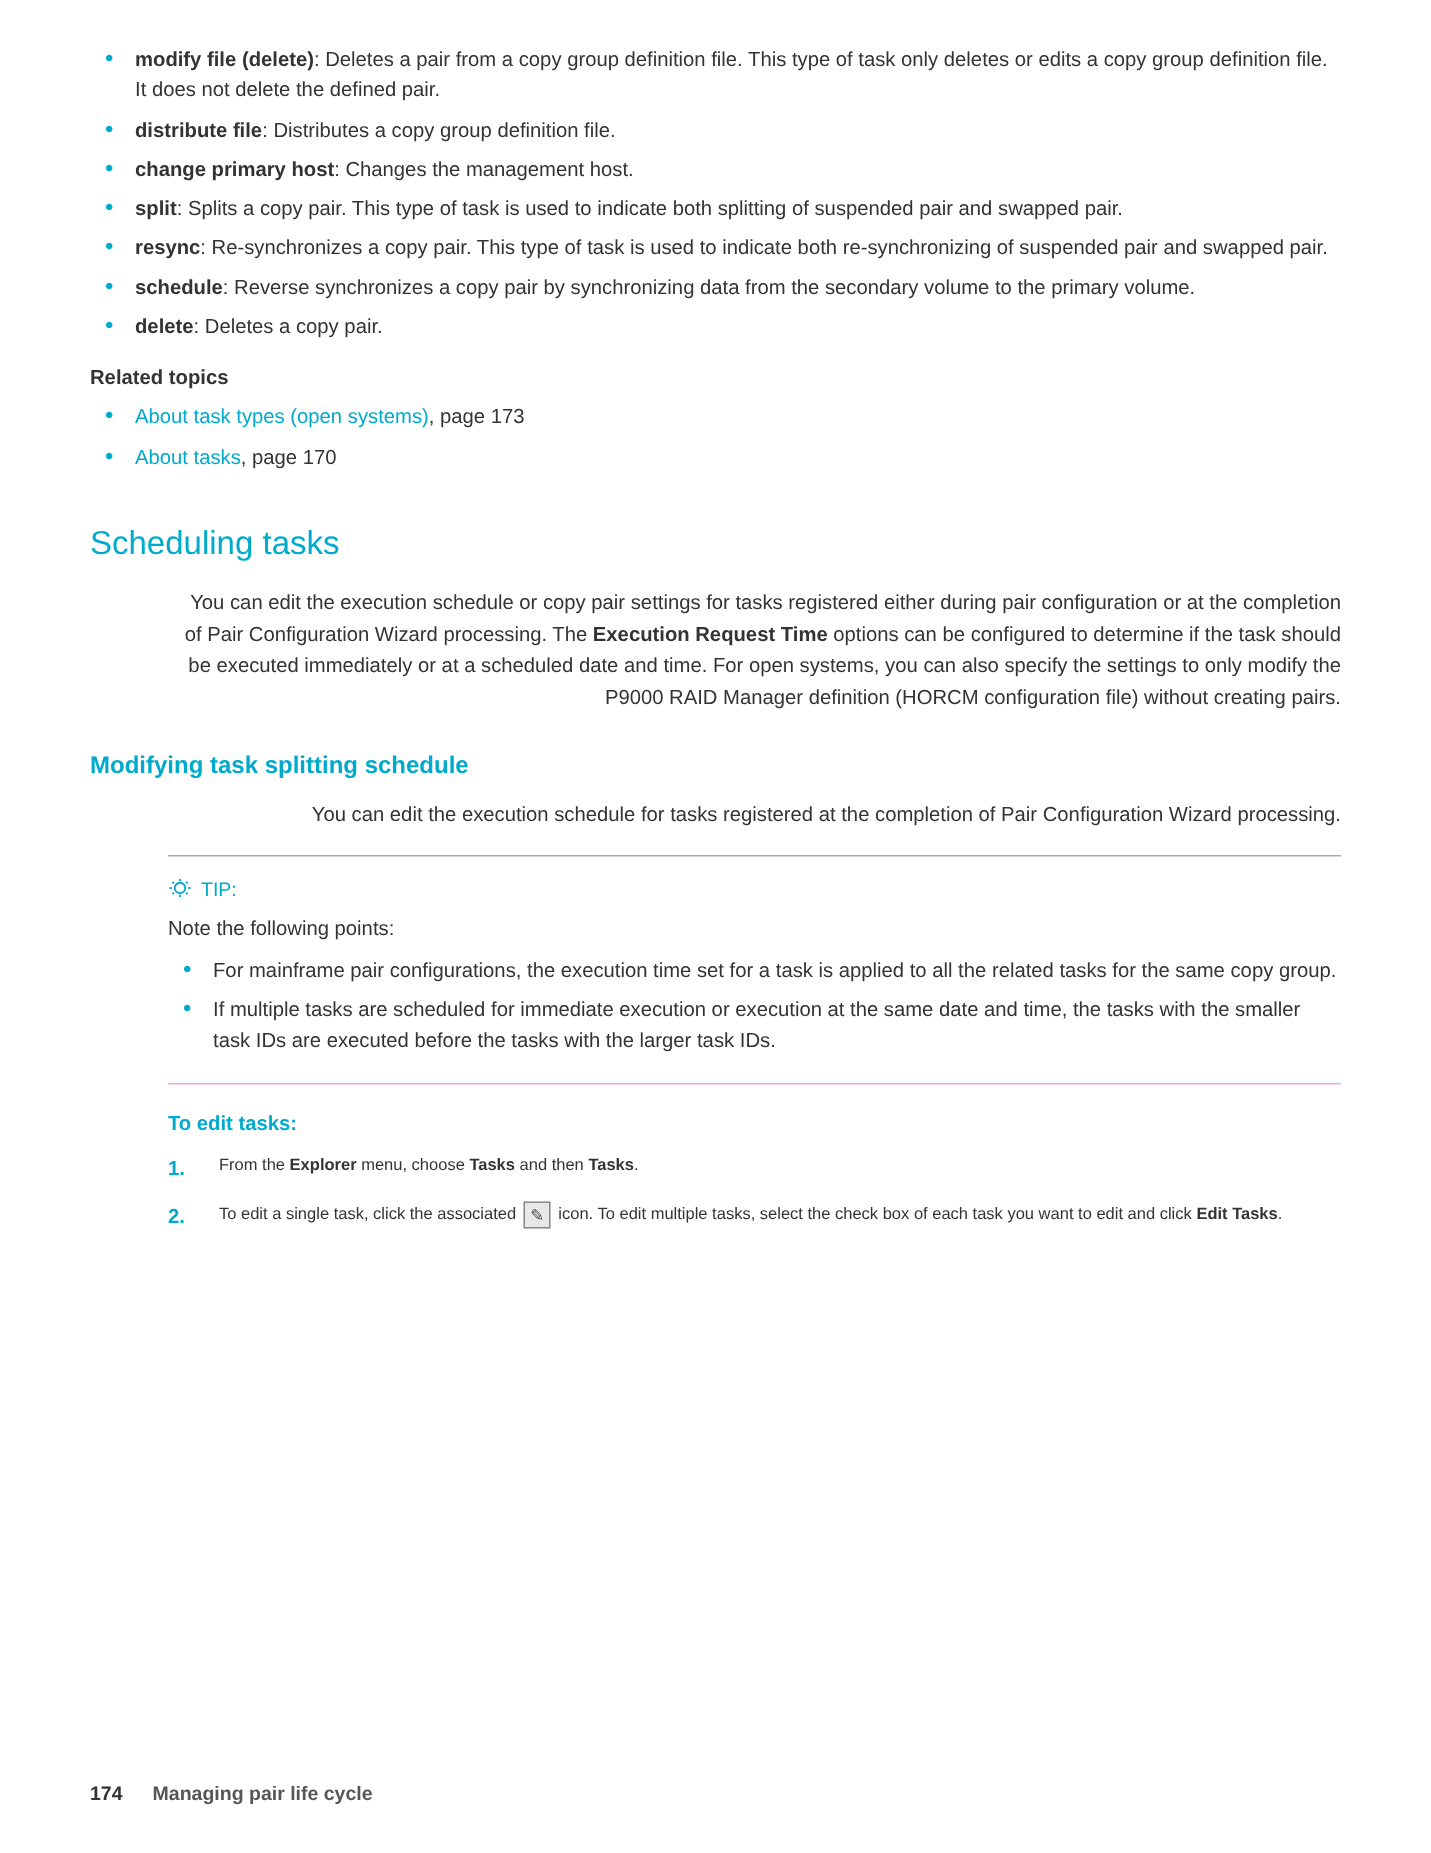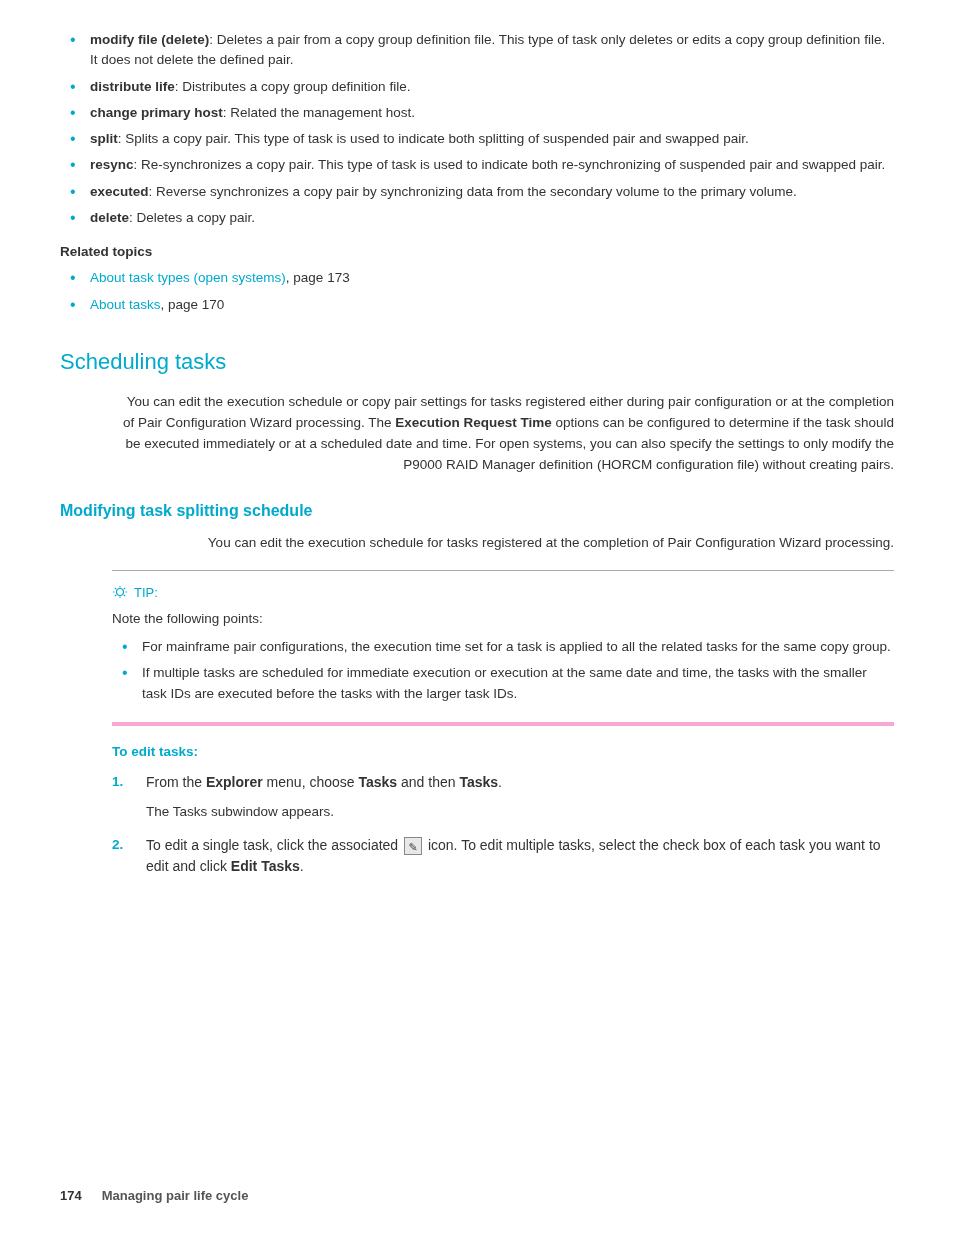--- a/index.html
+++ b/index.html
@@ -88,21 +88,21 @@
       line-height: 1.55;
       text-align: right;
     }
 
     
     .tip-box {
       margin-left: 52px;
       margin-top: 16px;
       margin-bottom: 16px;
       border-top: 1px solid #aaaaaa;
-      border-bottom: 4px solid #f9a8d4;
+      border-bottom: 1px solid #f9a8d4;
       padding: 12px 0 12px 0;
     }
 
     .tip-label {
       color: #00aacc;
       font-size: 13px;
       margin-bottom: 6px;
       display: flex;
       align-items: center;
       gap: 6px;
@@ -159,21 +159,21 @@
     }
 
     .step-number {
       color: #00aacc;
       font-weight: bold;
       font-size: 13.5px;
       min-width: 20px;
     }
 
     .step-content {
-      font-size: 14px;
+      font-size: 11px;
       line-height: 1.55;
       flex: 1;
     }
 
     .step-subtext {
       margin-left: 34px;
       font-size: 13.5px;
       line-height: 1.55;
       margin-bottom: 12px;
     }
@@ -231,33 +231,33 @@
 </head>
 <body>
 
 <div class="page">
 
   <ul class="bullet-list">
     <li>
       <b>modify file (delete)</b><span>: Deletes a pair from a copy group definition file. This type of task only deletes or edits a copy group definition file. It does not delete the defined pair.</span>
     </li>
     <li>
-      <b>distribute life</b><span>: Distributes a copy group definition file.</span>
-    </li>
-    <li>
-      <b>change primary host</b><span>: Related the management host.</span>
+      <b>distribute file</b><span>: Distributes a copy group definition file.</span>
+    </li>
+    <li>
+      <b>change primary host</b><span>: Changes the management host.</span>
     </li>
     <li>
       <b>split</b><span>: Splits a copy pair. This type of task is used to indicate both splitting of suspended pair and swapped pair.</span>
     </li>
     <li>
       <b>resync</b><span>: Re-synchronizes a copy pair. This type of task is used to indicate both re-synchronizing of suspended pair and swapped pair.</span>
     </li>
     <li>
-      <b>executed</b><span>: Reverse synchronizes a copy pair by synchronizing data from the secondary volume to the primary volume.</span>
+      <b>schedule</b><span>: Reverse synchronizes a copy pair by synchronizing data from the secondary volume to the primary volume.</span>
     </li>
     <li>
       <b>delete</b><span>: Deletes a copy pair.</span>
     </li>
   </ul>
 
   <div>
     <div class="related-topics-heading">Related topics</div>
     <ul class="bullet-list">
       <li>
@@ -304,21 +304,20 @@
 
   <div class="procedure-heading">To edit tasks:</div>
 
   <div class="step-container">
     <div class="step-row">
       <span class="step-number">1.</span>
       <span class="step-content">
         From the <b>Explorer</b> menu, choose <b>Tasks</b> and then <b>Tasks</b>.
       </span>
     </div>
-    <div class="step-subtext">The Tasks subwindow appears.</div>
   </div>
 
   <div class="step-container">
     <div class="step-row">
       <span class="step-number" style="color:#00aacc; font-weight:bold;">2.</span>
       <span class="step-content">
         To edit a single task, click the associated <span class="inline-icon"></span> icon. To edit multiple tasks, select the check box of each task you want to edit and click <b>Edit Tasks</b>.
       </span>
     </div>
   </div>

